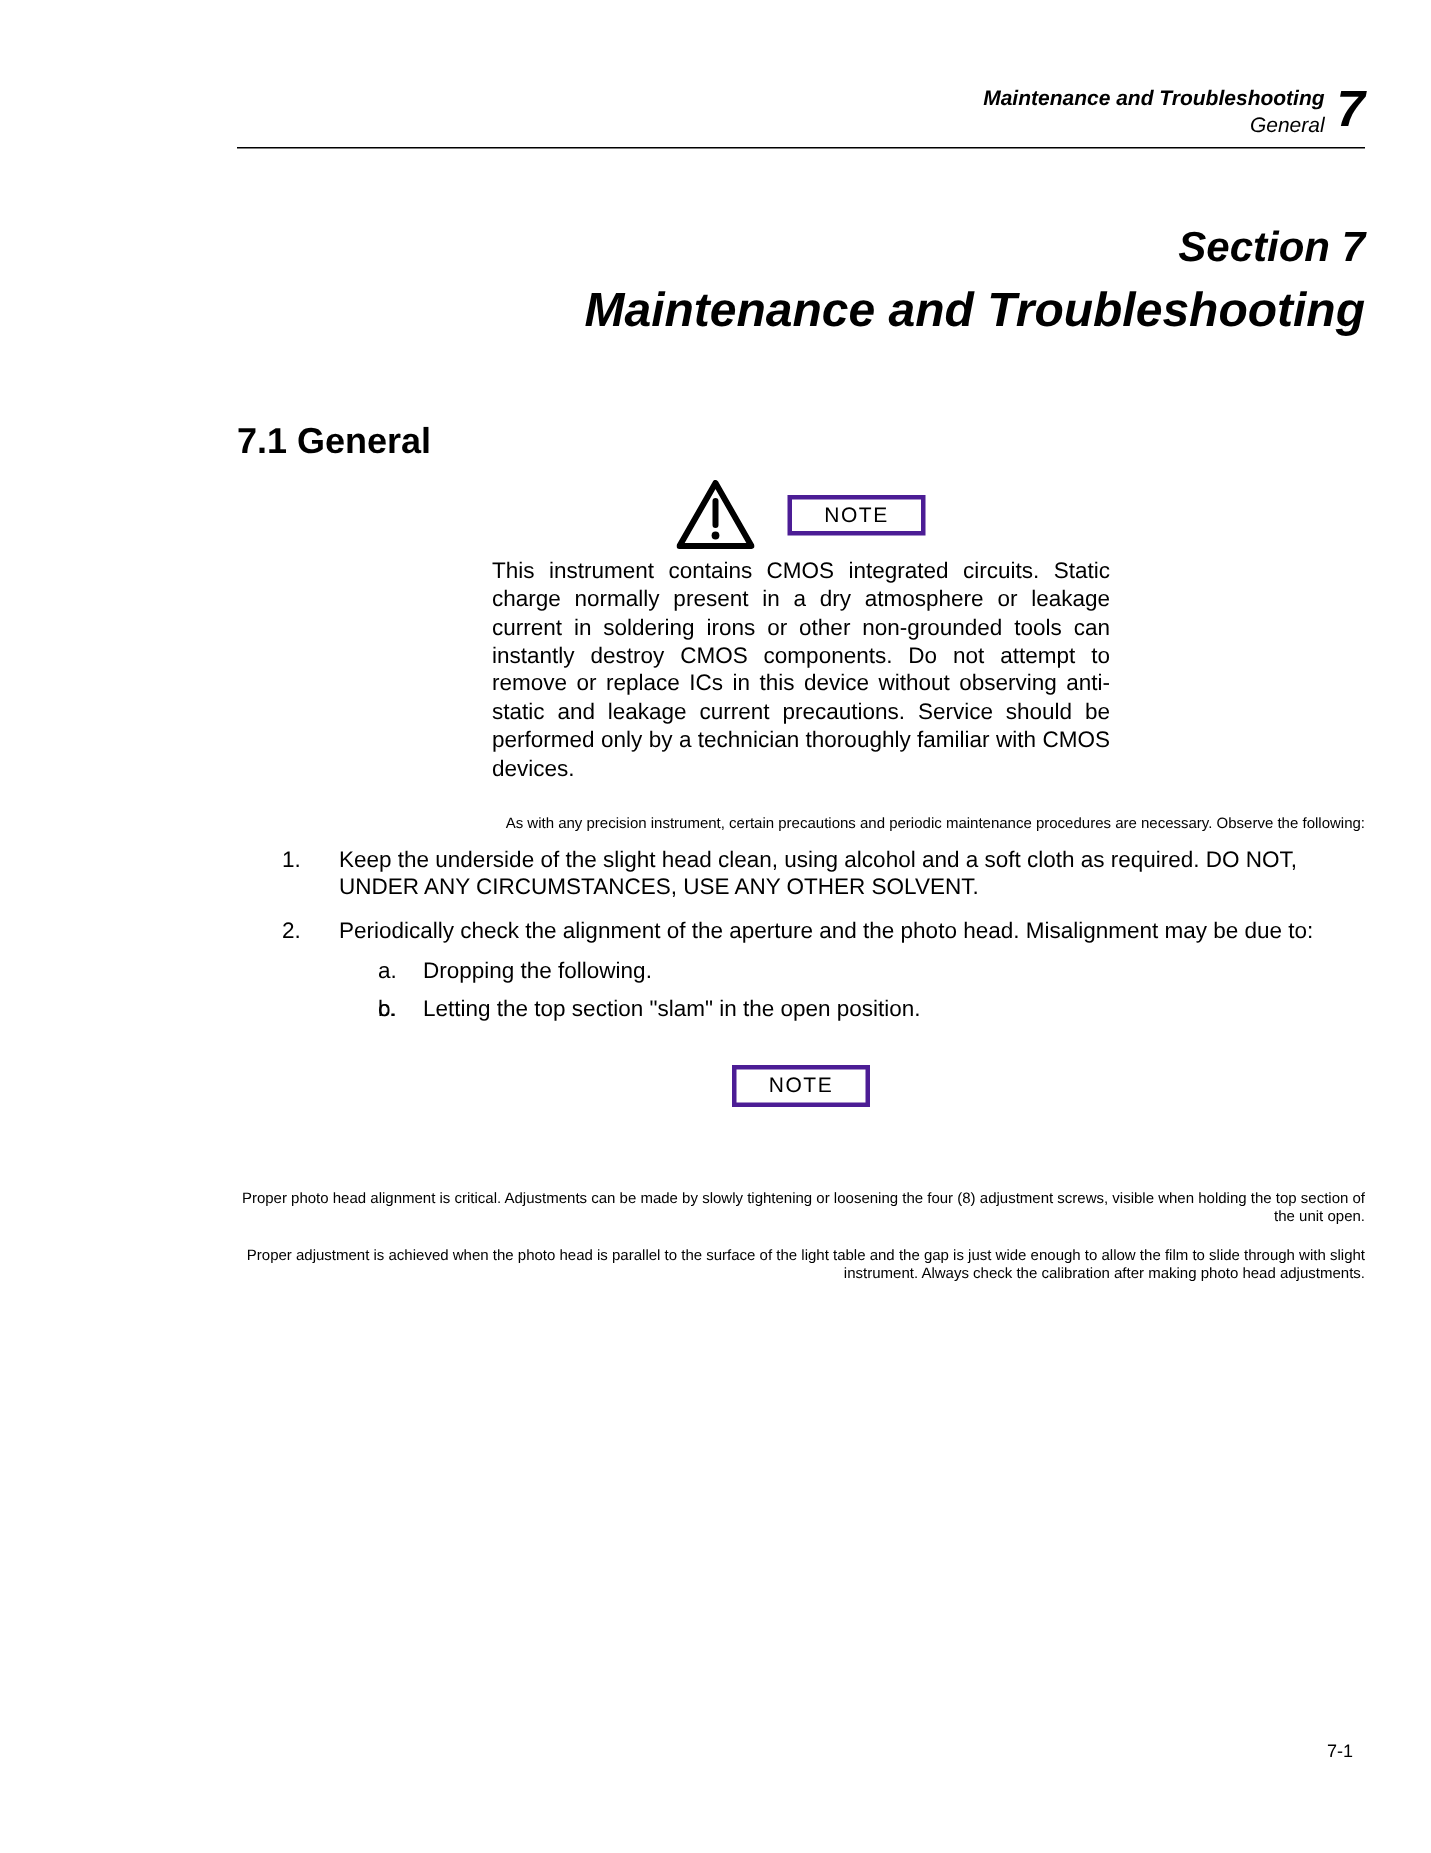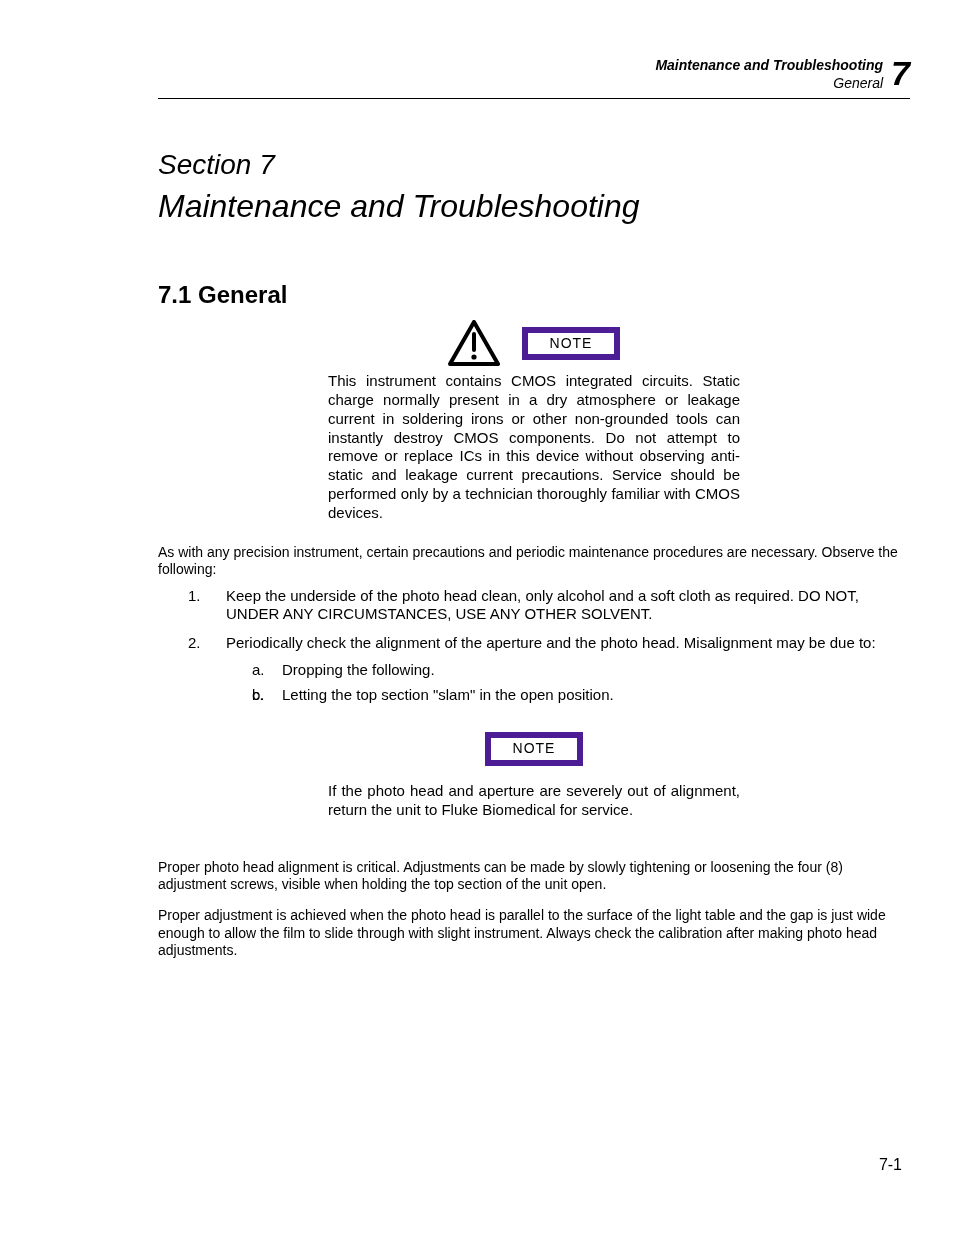--- a/index.html
+++ b/index.html
@@ -36,22 +36,22 @@
   .header-text .sub { font-style: italic; }
   .header-num {
     font-family: Arial, Helvetica, sans-serif;
     font-weight: bold;
     font-style: italic;
     font-size: 34px;
     line-height: 1;
     padding-bottom: 2px;
   }
   .section-title {
-    text-align: left;
-    font-weight: normal;
+    text-align: right;
+    font-weight: bold;
     font-style: italic;
     margin-bottom: 54px;
   }
   .section-title .line1 { font-size: 28px; margin-bottom: 4px; }
   .section-title .line2 { font-size: 32px; }
   h2.heading {
     font-family: Arial, Helvetica, sans-serif;
     font-weight: bold;
     font-size: 24px;
     margin: 0 0 10px 0;
@@ -71,35 +71,36 @@
     align-items: center;
     justify-content: center;
     margin-bottom: 6px;
     gap: 22px;
   }
   .note-header.simple {
     justify-content: center;
     gap: 0;
   }
   .note-label-box {
-    border: 6px solid #4c1d95;
+    border: 3px solid #4c1d95;
     padding: 2px 22px;
     font-size: 14px;
     letter-spacing: 1px;
     font-family: Arial, Helvetica, sans-serif;
   }
   .warning-icon svg { display: block; }
   .note-body {
     text-align: justify;
     font-size: 15px;
   }
   .body-text {
     margin: 22px 0 8px 0;
-    font-size: 14px;
+    font-size: 10px;
     line-height: 1.22;
+    text-align: right;
   }
   ol.numbered {
     margin: 4px 0 0 0;
     padding: 0 0 0 42px;
     list-style: none;
   }
   ol.numbered > li {
     margin-bottom: 10px;
     position: relative;
     padding-left: 26px;
@@ -120,21 +121,21 @@
   }
   ol.lettered > li > .letter {
     position: absolute;
     left: -4px;
   }
   .spacer-md { height: 18px; }
   .footer-num {
     position: absolute;
     bottom: 60px;
     right: 100px;
-    font-size: 16px;
+    font-size: 12px;
   }
 </style>
 </head>
 <body>
 
 <div class="page">
 
   <div class="header">
     <div class="header-text">
       <div class="chapter">Maintenance and Troubleshooting</div>
@@ -162,21 +163,21 @@
       <span class="note-label-box">NOTE</span>
     </div>
     <div class="note-body">This instrument contains CMOS integrated circuits. Static charge normally present in a dry atmosphere or leakage current in soldering irons or other non-grounded tools can instantly destroy CMOS components.  Do not attempt to remove or replace ICs in this device without observing anti-static and leakage current precautions.  Service should be performed only by a technician thoroughly familiar with CMOS devices.</div>
   </div>
 
   <div class="body-text">As with any precision instrument, certain precautions and periodic maintenance procedures are necessary.  Observe the following:</div>
 
   <ol class="numbered">
     <li>
       <span class="num">1.</span>
-      <span>Keep the underside of the photo head clean, only alcohol and a soft cloth as required.  DO NOT, UNDER ANY CIRCUMSTANCES, USE ANY OTHER SOLVENT.</span>
+      <span>Keep the underside of the slight head clean, using alcohol and a soft cloth as required.  DO NOT, UNDER ANY CIRCUMSTANCES, USE ANY OTHER SOLVENT.</span>
     </li>
     <li>
       <span class="num">2.</span>
       <span>Periodically check the alignment of the aperture and the photo head.  Misalignment may be due to:</span>
       <ol class="lettered">
         <li>
           <span class="letter">a.</span>
           <span>Dropping the following.</span>
         </li>
         <li>
@@ -190,21 +191,20 @@
     </li>
   </ol>
 
   <div class="spacer-md"></div>
 
   <div class="note-block tight">
     <div class="note-header simple">
       <span class="note-label-box">NOTE</span>
     </div>
     <div style="height:10px"></div>
-    <div class="note-body">If the photo head and aperture are severely out of alignment, return the unit to Fluke Biomedical for service.</div>
   </div>
 
   <div style="height:26px"></div>
 
 
   <div class="body-text" style="margin-top:14px">Proper photo head alignment is critical.  Adjustments can be made by slowly tightening or loosening the four (8) adjustment screws, visible when holding the top section of the unit open.</div>
   <div class="body-text" style="margin-top:14px">Proper adjustment is achieved when the photo head is parallel to the surface of the light table and the gap is just wide enough to allow the film to slide through with slight instrument.  Always check the calibration after making photo head adjustments.</div>
 
   <div class="footer-num">7-1</div>
 

